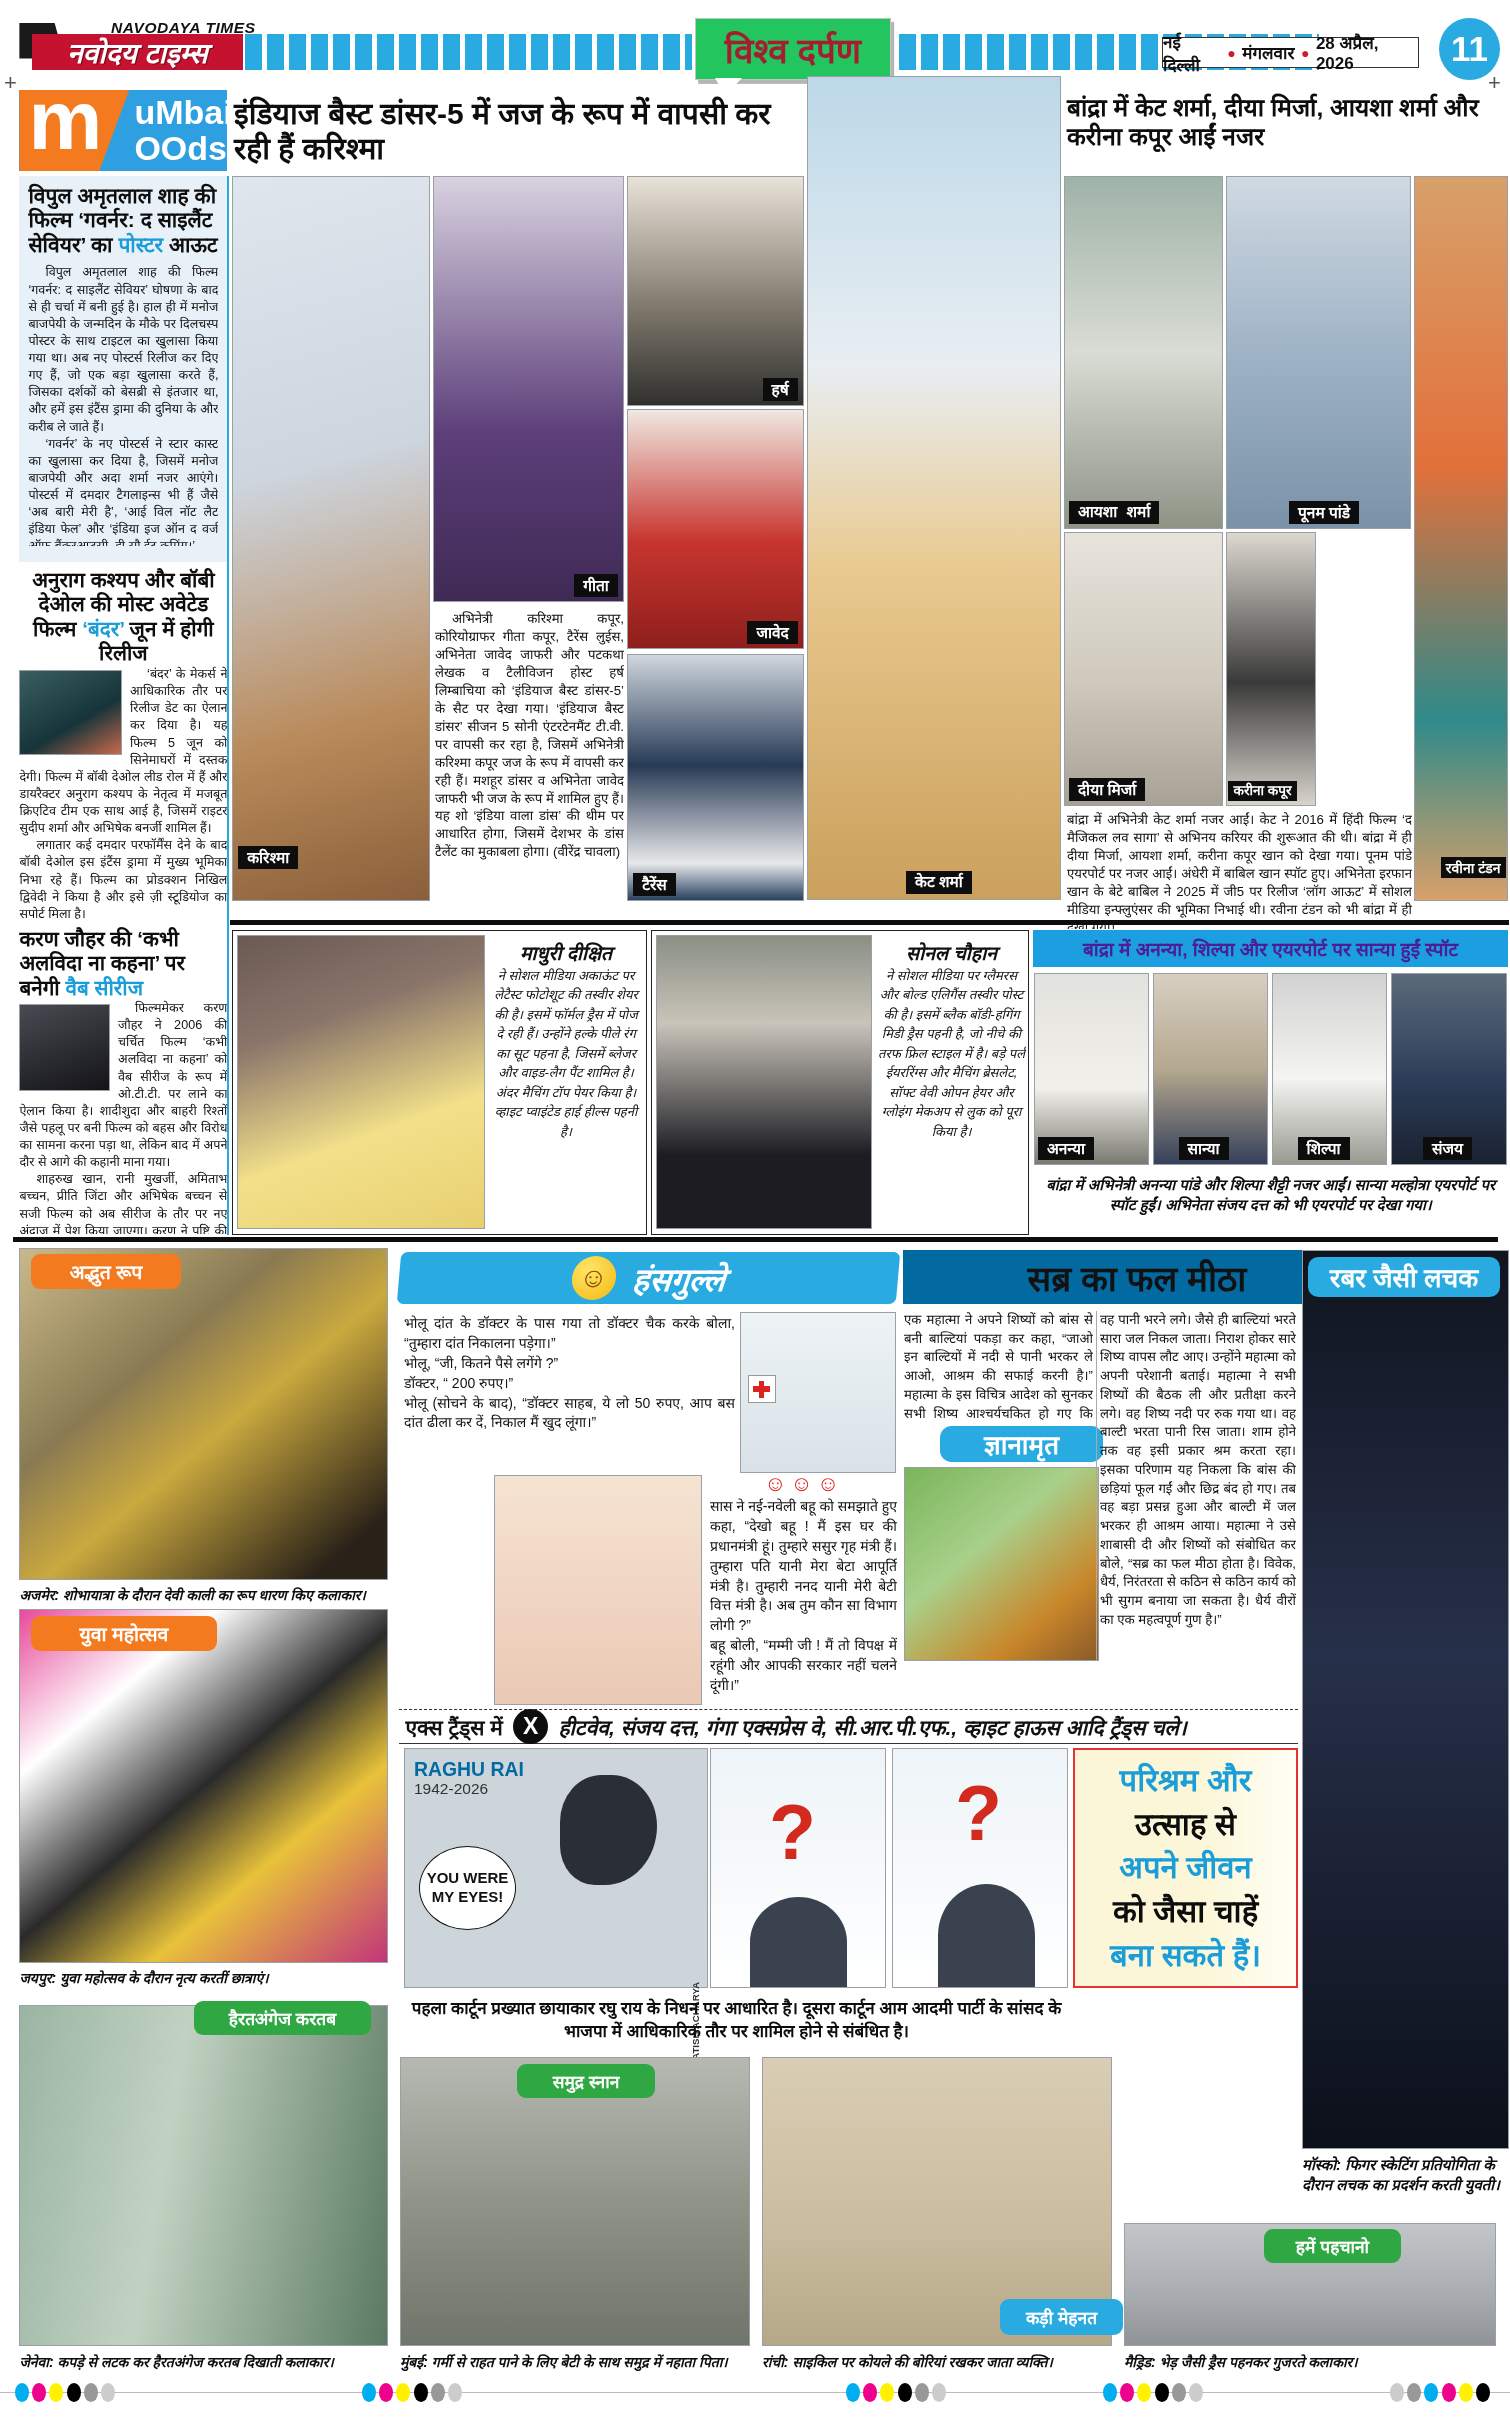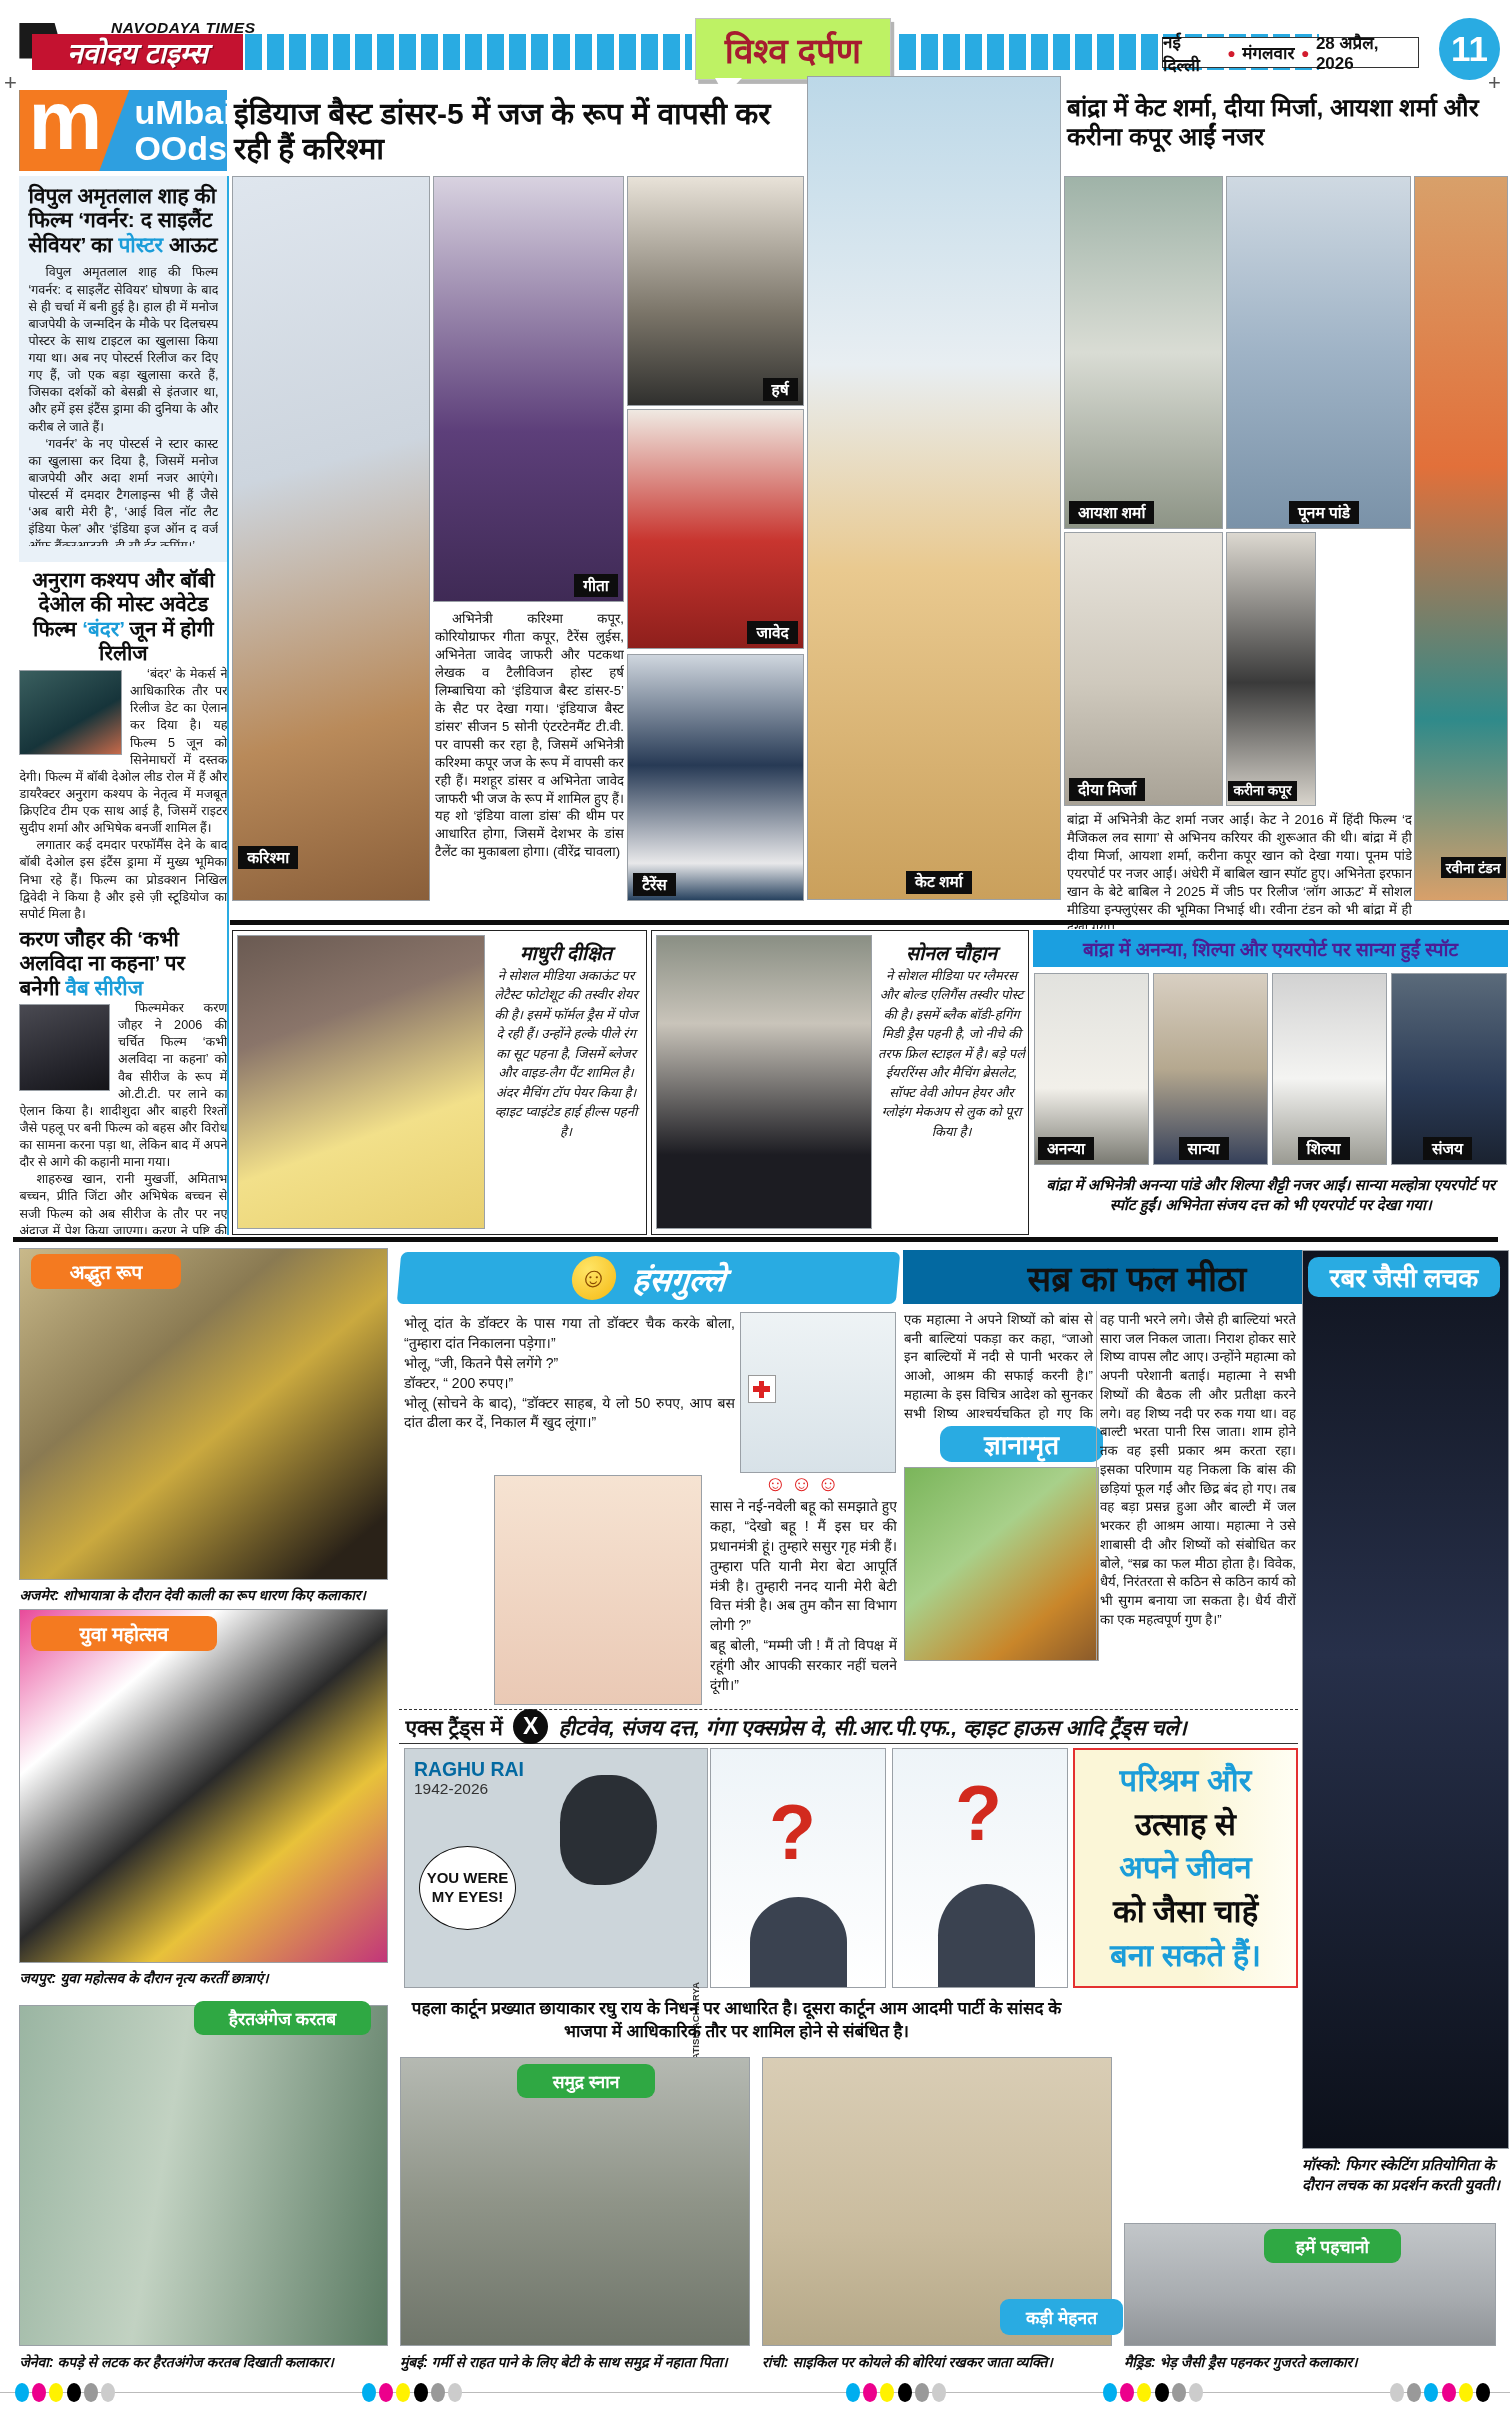--- a/index.html
+++ b/index.html
@@ -15,21 +15,21 @@
   .body-text .p{text-indent:17px;}
   .caption{font-weight:bold;font-style:italic;font-size:14px;color:#0d0d0d;overflow:hidden;}
   .badge{color:#fff;font-weight:bold;display:flex;align-items:center;justify-content:center;
          border-radius:9px;text-align:center;}
   .badge.orange{background:#f47a20;}
   .badge.green{background:#2fa843;}
   .badge.blue{background:#29abe2;}
   .sep{background:#0d0d0d;}
   .vrule{background:#29abe2;}
   .stripes{background:repeating-linear-gradient(90deg,#29abe2 0 17px,#ffffff 17px 22px);}
-  .bubble{background:#bef264;border:1.3px solid #c3c3c3;box-shadow:3.2px 3.9px 0 #b5b5b5;
+  .bubble{background:#22c55e;border:1.3px solid #c3c3c3;box-shadow:3.2px 3.9px 0 #b5b5b5;
           display:flex;align-items:center;justify-content:center;}
   .bubble::after{content:"";position:absolute;left:19.4px;bottom:-17px;width:0;height:0;
           border-left:10.3px solid transparent;border-right:17px solid transparent;border-top:18px solid #fff;}
   .datebox{background:#fff;border:1.3px solid #333;display:flex;align-items:center;justify-content:center;
           gap:6.5px;font-weight:bold;font-size:17px;}
   .red-dot{color:#d21c2e;font-size:14px;}
   .pagecircle{background:#29abe2;border-radius:50%;color:#fff;font-weight:bold;font-size:35px;
           display:flex;align-items:center;justify-content:center;}
   .govbox{background:#e9f1f8;}
   .floatphoto{float:left;margin:3.9px 7.7px 2.6px 0;border:0.6px solid #9aa0a6;}
@@ -57,21 +57,21 @@
   .cmyk{display:flex;gap:3.2px;}
   .cmyk i{width:14px;height:19.4px;border-radius:50%;display:block;}
   .cropmark{font-size:22px;color:#555;}
   
   .g-karishma{background:linear-gradient(165deg,#dfe6ee 0%,#cdd5de 40%,#b98a5a 75%,#8a5f3a 100%);}
   .g-geeta{background:linear-gradient(180deg,#d8d2e0,#5d3f7a 60%,#3f2a55);}
   .g-harsh{background:linear-gradient(180deg,#e8e2d8,#7a7468 60%,#30302e);}
   .g-javed{background:linear-gradient(180deg,#efe9e2,#c8352f 55%,#8e1f1c);}
   .g-terence{background:linear-gradient(180deg,#cfd6de,#273a55 45%,#e8e8ea 85%,#27425f);}
   .g-kate{background:linear-gradient(180deg,#bcd8e8,#e8eef2 35%,#e9c98f 60%,#caa05c);}
-  .g-ayesha{background:linear-gradient(180deg,#9fb3a8,#d9dcd4 50%,#8d9486);}
+  .g-ayesha{background:linear-gradient(180deg,#9fb3a8,#d9dcd4 50%,#8d9486);font-family:Liberation Mono, monospace;}
   .g-poonam{background:linear-gradient(180deg,#cfd9e2,#9fb3c6 50%,#7a92a8);}
   .g-raveena{background:linear-gradient(180deg,#d8a06a,#e2703a 40%,#2f8a8a 75%,#d8a06a);}
   .g-diya{background:linear-gradient(180deg,#e8e4dc,#cfc9bd 55%,#a8a296);}
   .g-kareena{background:linear-gradient(180deg,#dcd8d0,#3a3a3a 55%,#d8d4cc);}
   .g-babil{background:linear-gradient(180deg,#e4e6e8,#f2f2f0 50%,#2a2a2a);}
   .g-bandarset{background:linear-gradient(150deg,#3a5f5f,#16343a 60%,#c86a4a);}
   .g-karan{background:linear-gradient(160deg,#4a4a52,#23232a 70%,#141418);}
   .g-kali{background:linear-gradient(140deg,#c9b98a,#8a7a52 35%,#caa93f 55%,#2a2218 90%);}
   .g-madhuri{background:linear-gradient(160deg,#6a5a52,#8a756a 30%,#f2e08a 65%,#e8d070);}
   .g-sonal{background:linear-gradient(180deg,#8a8f84,#c9c4ba 30%,#1c1c22 75%);}

